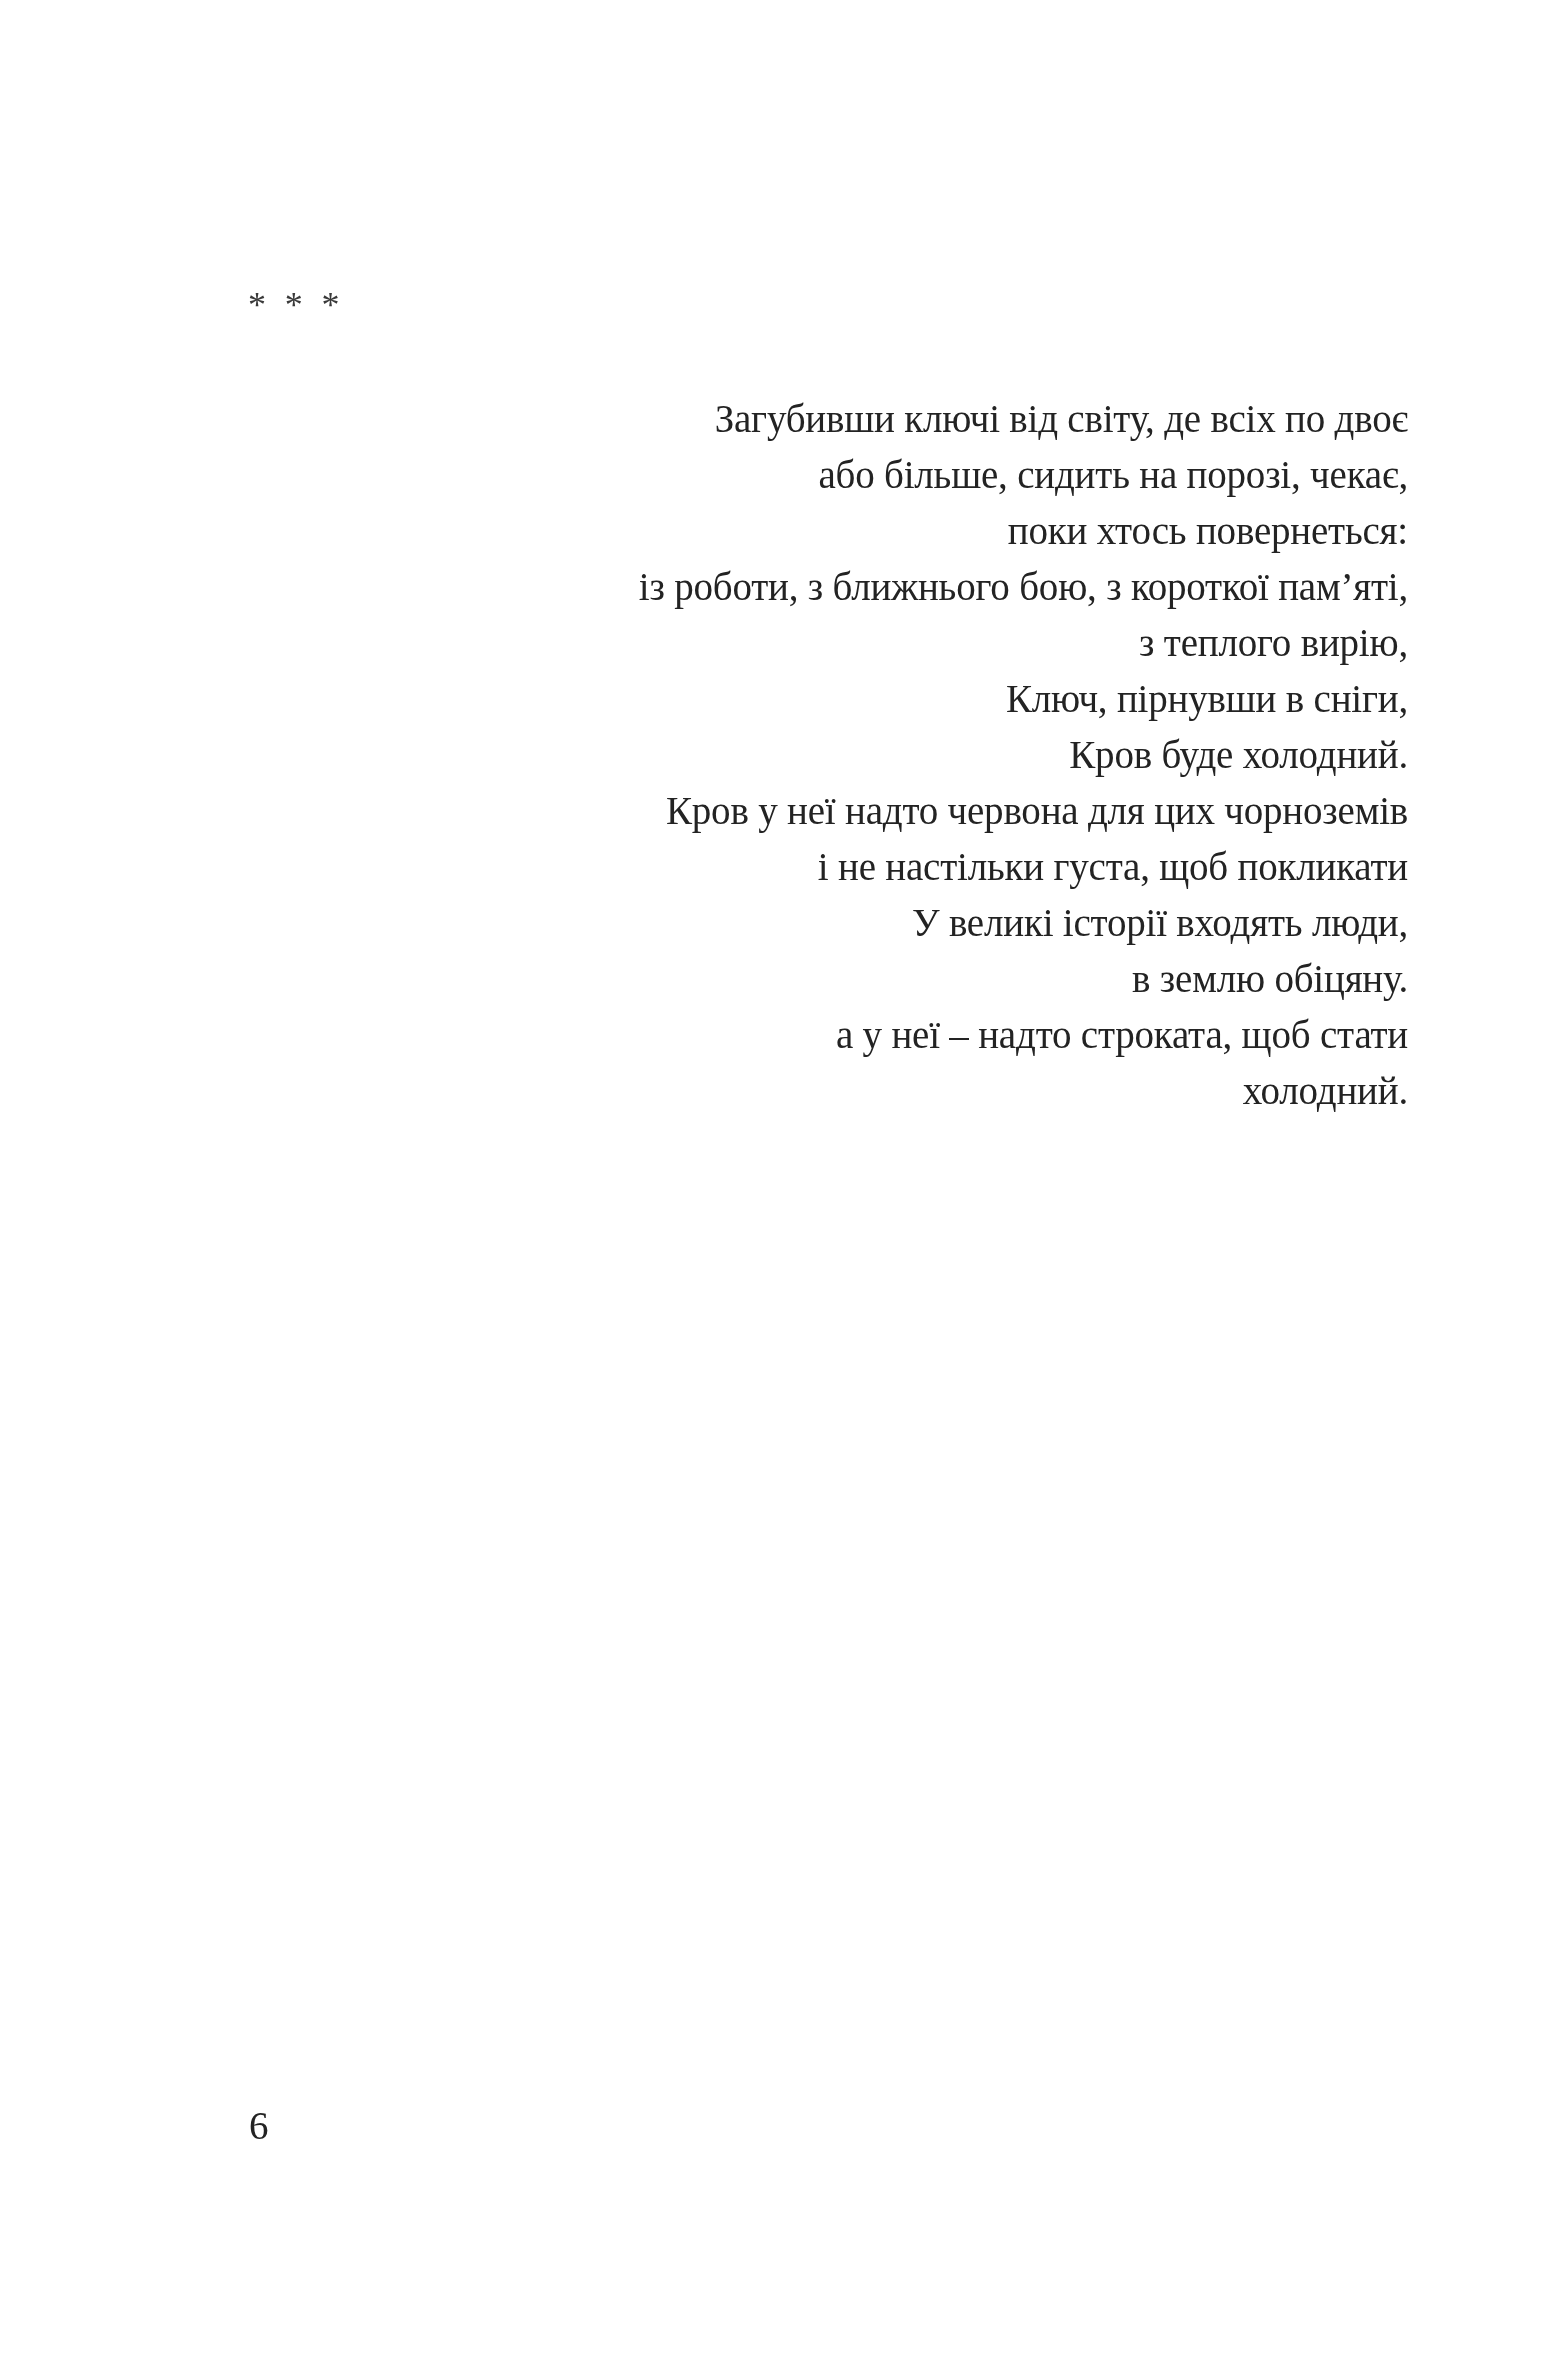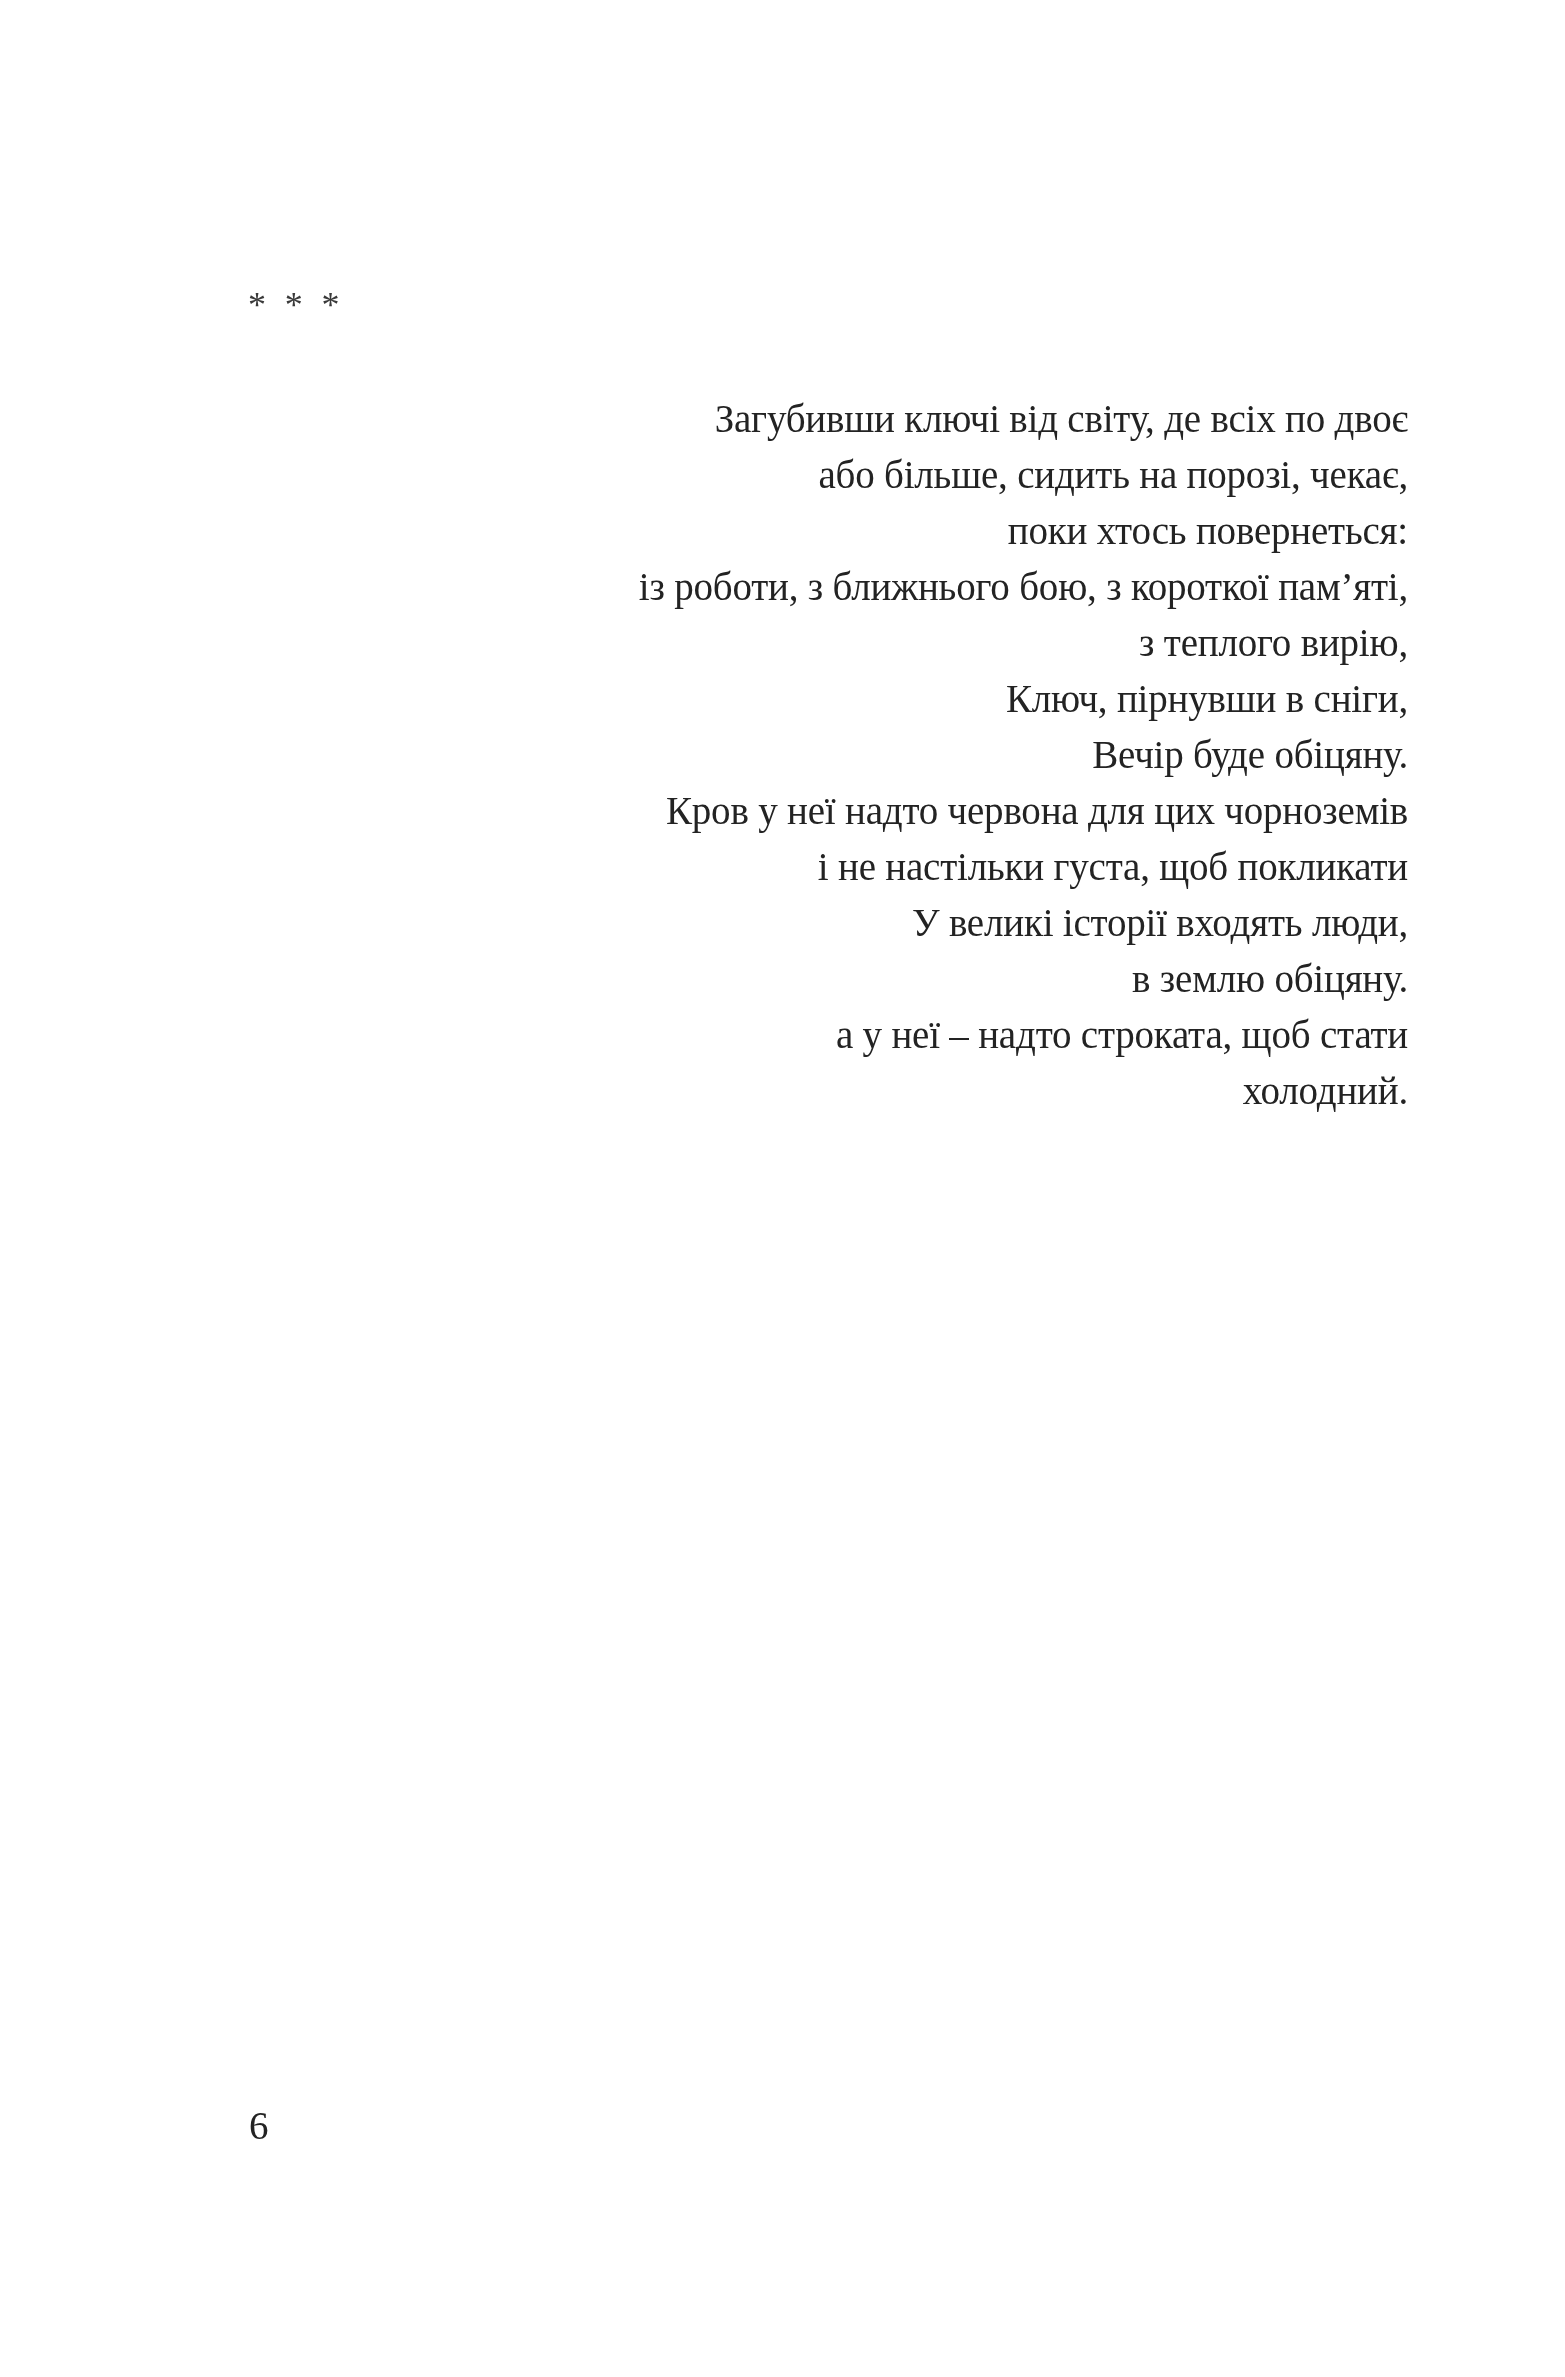--- a/index.html
+++ b/index.html
@@ -68,21 +68,21 @@
 
   <div class="ornament">* * *</div>
 
   <div class="poem">
     <span class="line">Загубивши ключі від світу, де всіх по двоє</span>
     <span class="line">або більше, сидить на порозі, чекає,</span>
     <span class="line">поки хтось повернеться:</span>
     <span class="line">із роботи, з ближнього бою, з короткої пам’яті,</span>
     <span class="line">з теплого вирію,</span>
     <span class="line">Ключ, пірнувши в сніги,</span>
-    <span class="line">Вечір буде обіцяну.</span>
+    <span class="line">Кров буде холодний.</span>
     <span class="line">Кров у неї надто червона для цих чорноземів</span>
     <span class="line">і не настільки густа, щоб покликати</span>
     <span class="line">У великі історії входять люди,</span>
     <span class="line">в землю обіцяну.</span>
     <span class="line">а у неї – надто строката, щоб стати</span>
     <span class="line">холодний.</span>
   </div>
 
   <div class="page-number">6</div>
 

